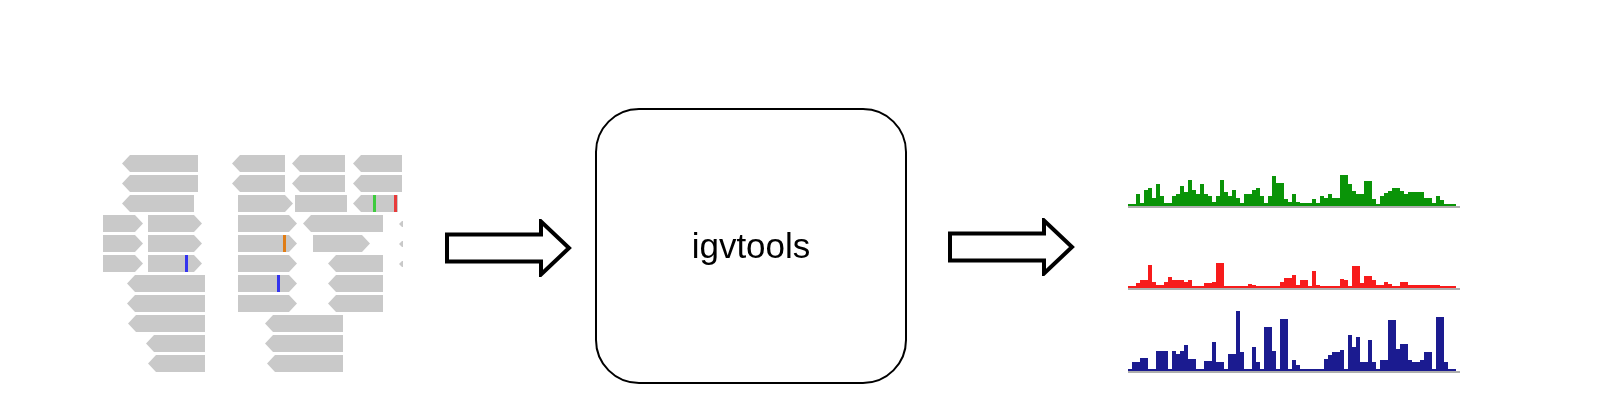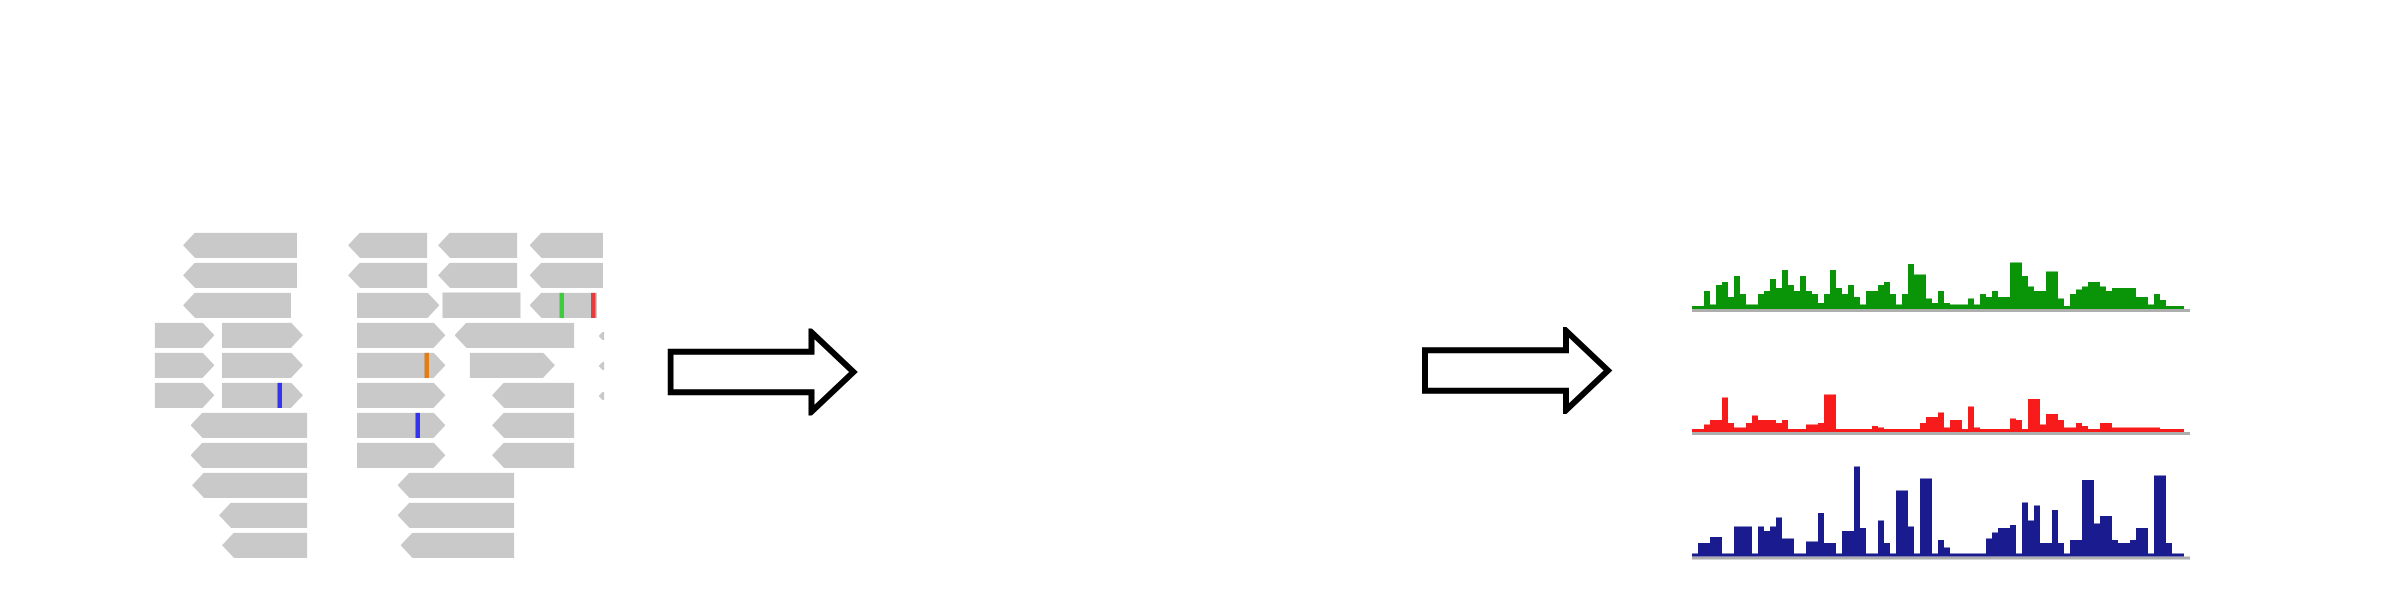--- a/index.html
+++ b/index.html
@@ -81,20 +81,23 @@
       <div class="read left" style="left: 328px; top: 295px; width: 55px; height: 17px; background: rgb(201, 201, 201);"></div>
       <div class="read left" style="left: 265px; top: 315px; width: 78px; height: 17px; background: rgb(201, 201, 201);"></div>
       <div class="read left" style="left: 265px; top: 335px; width: 78px; height: 17px; background: rgb(201, 201, 201);"></div>
       <div class="read left" style="left: 267px; top: 355px; width: 76px; height: 17px; background: rgb(201, 201, 201);"></div>
     </div>
 
   <svg class="flow-arrow" style="left:445px;top:219px;" viewBox="0 0 128 58">
     <polygon points="2,15.5 96,15.5 96,2.5 124,29 96,55.5 96,42.5 2,42.5" fill="#ffffff" stroke="#000000" stroke-width="4" stroke-linejoin="miter"></polygon>
   </svg>
 
+  <div id="toolbox">
+    <span class="label">igvtools</span>
+  </div>
 
   <svg class="flow-arrow" style="left:948px;top:218px;" viewBox="0 0 128 58">
     <polygon points="2,15.5 96,15.5 96,2.5 124,29 96,55.5 96,42.5 2,42.5" fill="#ffffff" stroke="#000000" stroke-width="4" stroke-linejoin="miter"></polygon>
   </svg>
 
   <div class="track" style="left: 1128px; top: 144px;">
     <div class="bars" style="height: 62px;">
         <div class="bar" style="height: 2px; background: rgb(10, 148, 8);"></div>
         <div class="bar" style="height: 2px; background: rgb(10, 148, 8);"></div>
         <div class="bar" style="height: 12px; background: rgb(10, 148, 8);"></div>

